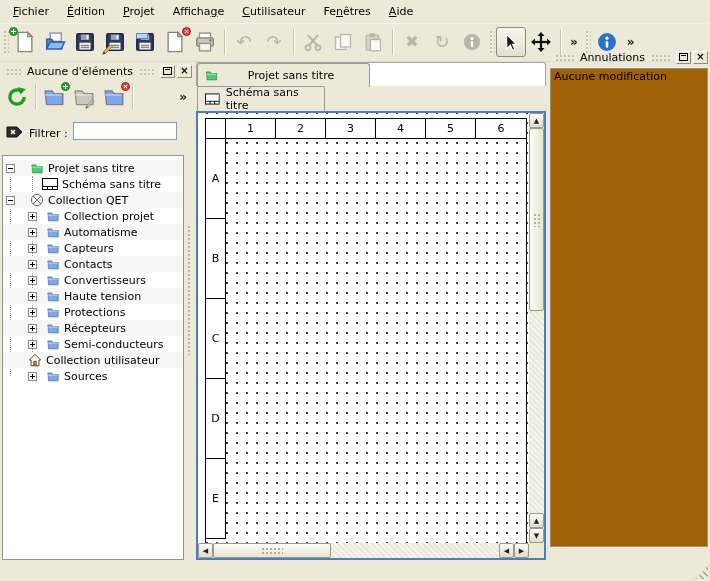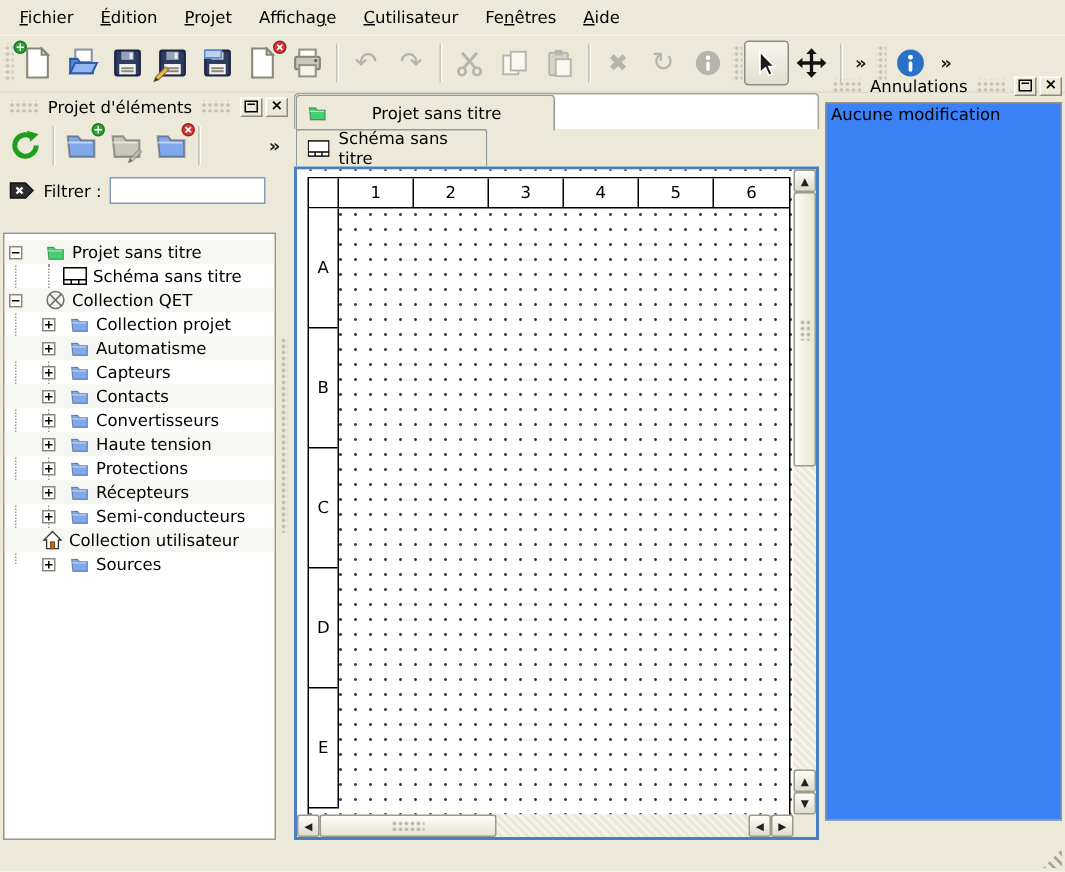--- a/index.html
+++ b/index.html
@@ -46,21 +46,21 @@
             display:flex;align-items:center;justify-content:center;box-sizing:border-box;
             font-size:10px;font-weight:bold;line-height:1;}
   .fl-glyph{width:7px;height:6px;border:1px solid #000;position:relative;background:#ece9d8;}
   .fl-glyph::before{content:"";position:absolute;left:1px;top:1px;right:1px;height:1px;background:#000;}
 
   
   .ptool{height:34px;display:flex;align-items:center;padding:0 2px;}
   .pbtn{width:30px;height:30px;flex:none;display:flex;align-items:center;justify-content:center;position:relative;}
   .psep{width:0;height:26px;border-left:1px solid #c6c3b5;margin:0 3px;box-shadow:1px 0 0 #fbfaf4;}
   .pspacer{flex:1;}
-  .filterrow{height:26px;display:flex;align-items:center;gap:5px;padding:0 6px;}
+  .filterrow{height:26px;display:flex;align-items:flex-end;gap:5px;padding:0 6px;}
   .filter-input{width:104px;height:18px;border:1px solid #7f9db9;background:#fff;box-sizing:border-box;
                 font-family:"DejaVu Sans",sans-serif;font-size:11px;padding:1px 3px;}
 
   .tree{position:absolute;left:2px;top:93px;width:182px;height:405px;background:#fff;
         border:1px solid #989385;box-sizing:border-box;overflow:hidden;}
   .rows{position:relative;padding-top:4px;}
   .trow{height:16px;display:flex;align-items:center;position:relative;}
   .rows .trow:nth-child(even){background:#f6f6f2;}
   .rail{position:absolute;width:0;border-left:1px dotted #9a978a;}
   .exp{width:9px;height:9px;flex:none;border:1px solid #8a887a;background:#fff;position:relative;box-sizing:border-box;z-index:1;}
@@ -111,21 +111,21 @@
   .vtrack{flex:1;background:repeating-linear-gradient(45deg,#f6f4ea 0 2px,#ebe8d9 2px 4px);}
   .hscroll{position:absolute;left:0;bottom:0;width:331px;height:15px;display:flex;}
   .hscroll .sb-btn{width:15px;height:15px;}
   .hthumb{width:118px;flex:none;background:linear-gradient(#fdfdf9,#e7e4d3);
           border:1px solid #9d9a8b;border-radius:2px;box-sizing:border-box;position:relative;}
   .hthumb::after{content:"";position:absolute;top:3px;bottom:3px;left:50%;margin-left:-11px;width:22px;
           background:radial-gradient(#b3b0a0 1px,transparent 1.2px) 0 0/4px 4px;}
   .htrack{flex:1;background:repeating-linear-gradient(45deg,#f6f4ea 0 2px,#ebe8d9 2px 4px);}
 
   
-  .undolist{position:absolute;left:1px;top:20px;width:158px;height:479px;background:#3b82f6;
+  .undolist{position:absolute;left:1px;top:20px;width:158px;height:479px;background:#a16207;
             border:1px solid #989385;box-sizing:border-box;padding:1px 3px;}
 
   
   .statusbar{position:absolute;left:0;bottom:0;width:710px;height:19px;}
   .grip{position:absolute;right:2px;bottom:2px;width:13px;height:13px;
         background:repeating-linear-gradient(45deg,#aaa79a 0 2px,#ece9d8 2px 5px);
         clip-path:polygon(100% 0,100% 100%,0 100%);}
 </style>
 </head>
 <body>
@@ -325,21 +325,21 @@
         <svg width="22" height="22" style="color:#2a71c8">
           <use href="#i-info"></use>
         </svg>
       </span>
     <span class="chev"><span>»</span></span>
   </div>
 
   <div class="dock" style="left:0;top:62px;width:194px;height:500px">
     <div class="dock-title">
       <span class="tex"></span>
-      <span class="ttl">Projet d'éléments</span>
+      <span class="ttl">Aucune d'éléments</span>
       <span class="tex"></span>
       <span class="dock-btn">
           <span class="fl-glyph"></span>
         </span>
       <span class="dock-btn">
           <span>×</span>
         </span>
     </div>
     <div class="ptool">
       <span class="pbtn">

